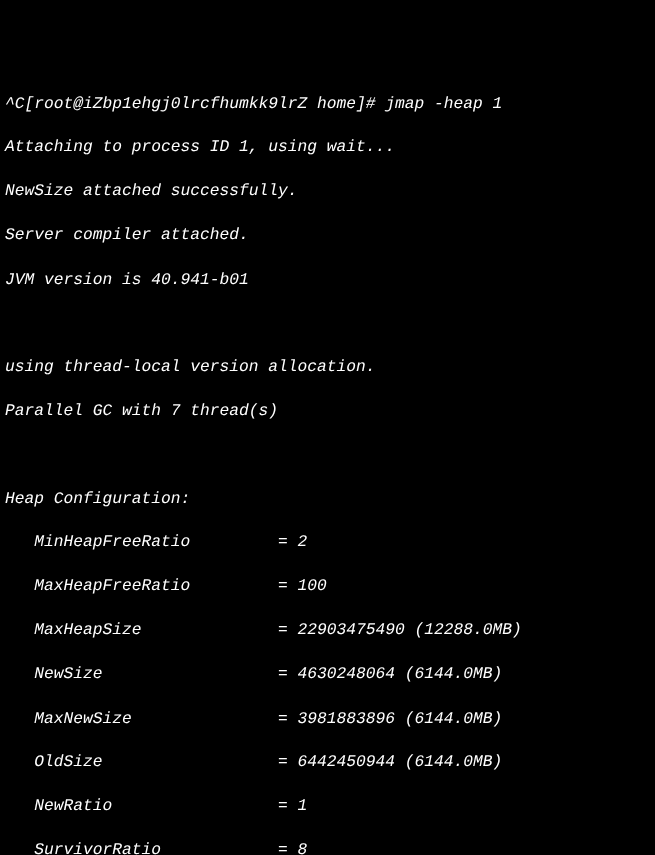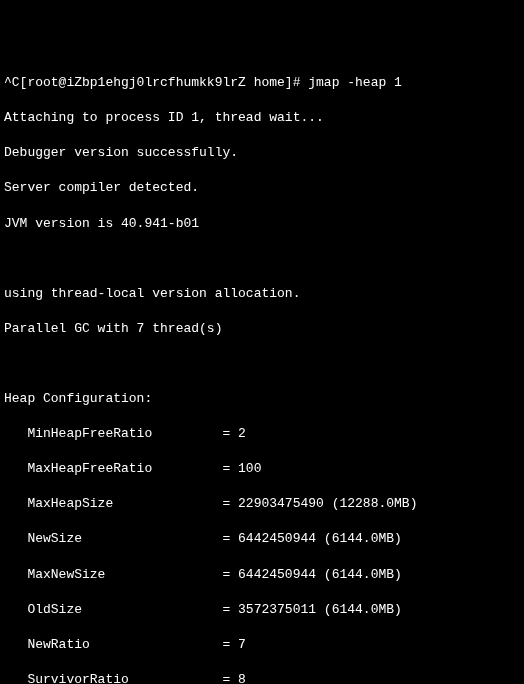--- a/index.html
+++ b/index.html
@@ -8,44 +8,44 @@
       font-family: 'Consolas', 'Monaco', 'Courier New', monospace;
       font-size: 13px;
       margin: 0;
       padding: 4px;
       line-height: 1.35;
       width: 524px;
       height: 684px;
       box-sizing: border-box;
       white-space: pre;
     }
-    .line { display: block; }
+    .line { display: block; font-style: italic; }
   </style>
 </head>
 <body>
 
 
 
 <span class="line">^C[root@iZbp1ehgj0lrcfhumkk9lrZ home]# jmap -heap 1</span>
-<span class="line">Attaching to process ID 1, thread wait...</span>
-<span class="line">Debugger version successfully.</span>
-<span class="line">Server compiler detected.</span>
+<span class="line">Attaching to process ID 1, using wait...</span>
+<span class="line">NewSize attached successfully.</span>
+<span class="line">Server compiler attached.</span>
 <span class="line">JVM version is 40.941-b01</span>
 <span class="line"> </span>
 <span class="line">using thread-local version allocation.</span>
 <span class="line">Parallel GC with 7 thread(s)</span>
 <span class="line"> </span>
 <span class="line">Heap Configuration:</span>
 <span class="line">   MinHeapFreeRatio         = 2</span>
 <span class="line">   MaxHeapFreeRatio         = 100</span>
 <span class="line">   MaxHeapSize              = 22903475490 (12288.0MB)</span>
-<span class="line">   NewSize                  = 6442450944 (6144.0MB)</span>
-<span class="line">   MaxNewSize               = 6442450944 (6144.0MB)</span>
-<span class="line">   OldSize                  = 3572375011 (6144.0MB)</span>
-<span class="line">   NewRatio                 = 7</span>
+<span class="line">   NewSize                  = 4630248064 (6144.0MB)</span>
+<span class="line">   MaxNewSize               = 3981883896 (6144.0MB)</span>
+<span class="line">   OldSize                  = 6442450944 (6144.0MB)</span>
+<span class="line">   NewRatio                 = 1</span>
 <span class="line">   SurvivorRatio            = 8</span>
 
 
 
 
 
 
 
 
 

